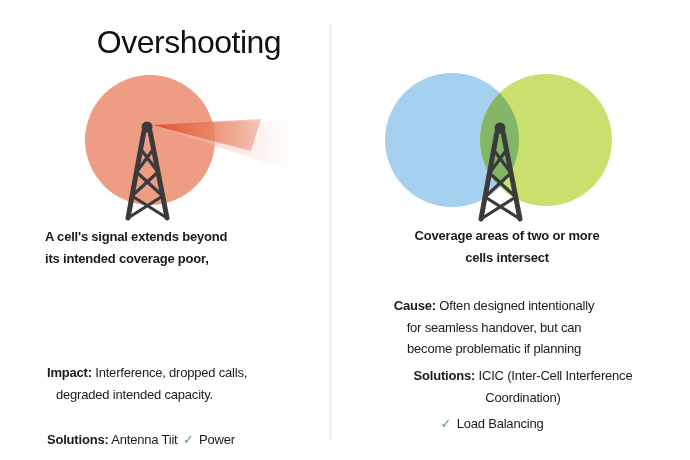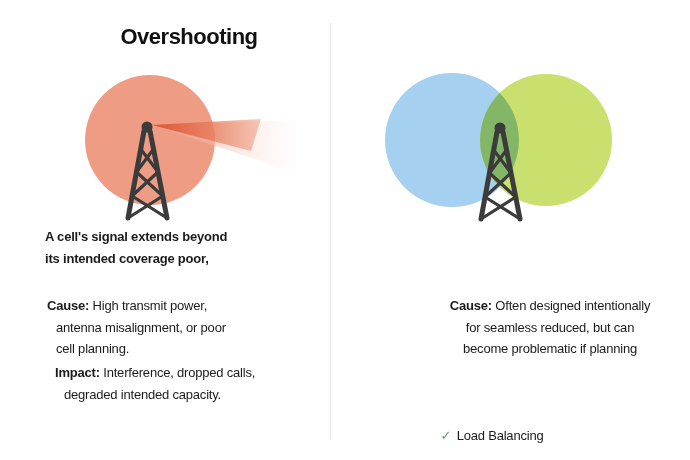--- a/index.html
+++ b/index.html
@@ -3,21 +3,21 @@
 <meta charset="utf-8">
 <style>
   html,body{margin:0;padding:0;background:#ffffff;}
   #stage{
     position:relative;width:690px;height:460px;overflow:hidden;background:#ffffff;
     font-family:"Liberation Sans","DejaVu Sans",sans-serif;color:#1b1b1b;
   }
   #gfx{position:absolute;left:0;top:0;}
   .title{
     position:absolute;transform:translateX(-50%);white-space:nowrap;
-    font-size:22px;font-weight:bold;letter-spacing:-0.5px;color:#111;
+    font-size:32px;font-weight:normal;letter-spacing:-0.5px;color:#111;
   }
   .txt{position:absolute;font-size:13px;line-height:21.5px;letter-spacing:-0.2px;}
   .txt .line{white-space:nowrap;}
   .bold{font-weight:bold;}
   .ind{padding-left:9px;}
   .ind2{padding-left:10px;}
   .ctr{transform:translateX(-50%);text-align:center;}
   .check{color:var(--check,#5aa05e);font-weight:bold;padding:0 2px;}
   .desc{font-weight:bold;line-height:22px;}
 </style>
@@ -71,40 +71,44 @@
     </g>
   </svg>
 
   <div class="title" style="left:189px;top:24px;">Overshooting</div>
 
   <div class="txt desc" style="left:45px;top:226px;">
     <div class="line">A cell's signal extends beyond</div>
     <div class="line">its intended coverage poor,</div>
   </div>
 
-  <div class="txt" style="left:47px;top:295px;">
-    <div class="line"><span class="bold">Cause:</span> <span>High transmit power,</span></div>
-    <div class="line ind">antenna misalignment, or poor</div>
-    <div class="line ind">cell planning.</div>
-  </div>
 
-  <div class="txt" style="left:55px;top:362px;">
+  <div class="txt" style="left:47px;top:362px;">
     <div class="line"><span class="bold">Impact:</span> <span>Interference, dropped calls,</span></div>
     <div class="line ind">degraded intended capacity.</div>
   </div>
 
+  <div class="txt" style="left:47px;top:429px;">
+    <div class="line"><span class="bold">Solutions:</span> <span>Antenna Tiit</span> <span class="check">✓</span> <span>Power</span></div>
+  </div>
 
 
   <div class="txt desc ctr" style="left:507px;top:225px;">
+    <div class="line">Coverage areas of two or more</div>
+    <div class="line">cells intersect</div>
   </div>
 
-  <div class="txt ctr" style="left:550px;top:295px;">
+  <div class="txt ctr" style="left:494px;top:295px;">
     <div class="line"><span class="bold">Cause:</span> <span>Often designed intentionally</span></div>
-    <div class="line">for seamless reduced, but can</div>
+    <div class="line">for seamless handover, but can</div>
     <div class="line">become problematic if planning</div>
   </div>
 
+  <div class="txt ctr" style="left:523px;top:365px;">
+    <div class="line"><span class="bold">Solutions:</span> <span>ICIC (Inter-Cell Interference</span></div>
+    <div class="line">Coordination)</div>
+  </div>
 
-  <div class="txt ctr" style="left:491px;top:425px;">
+  <div class="txt ctr" style="left:491px;top:413px;">
     <div class="line"><span class="check">✓</span> <span>Load Balancing</span></div>
   </div>
 
 </div>
 
 </body></html>

